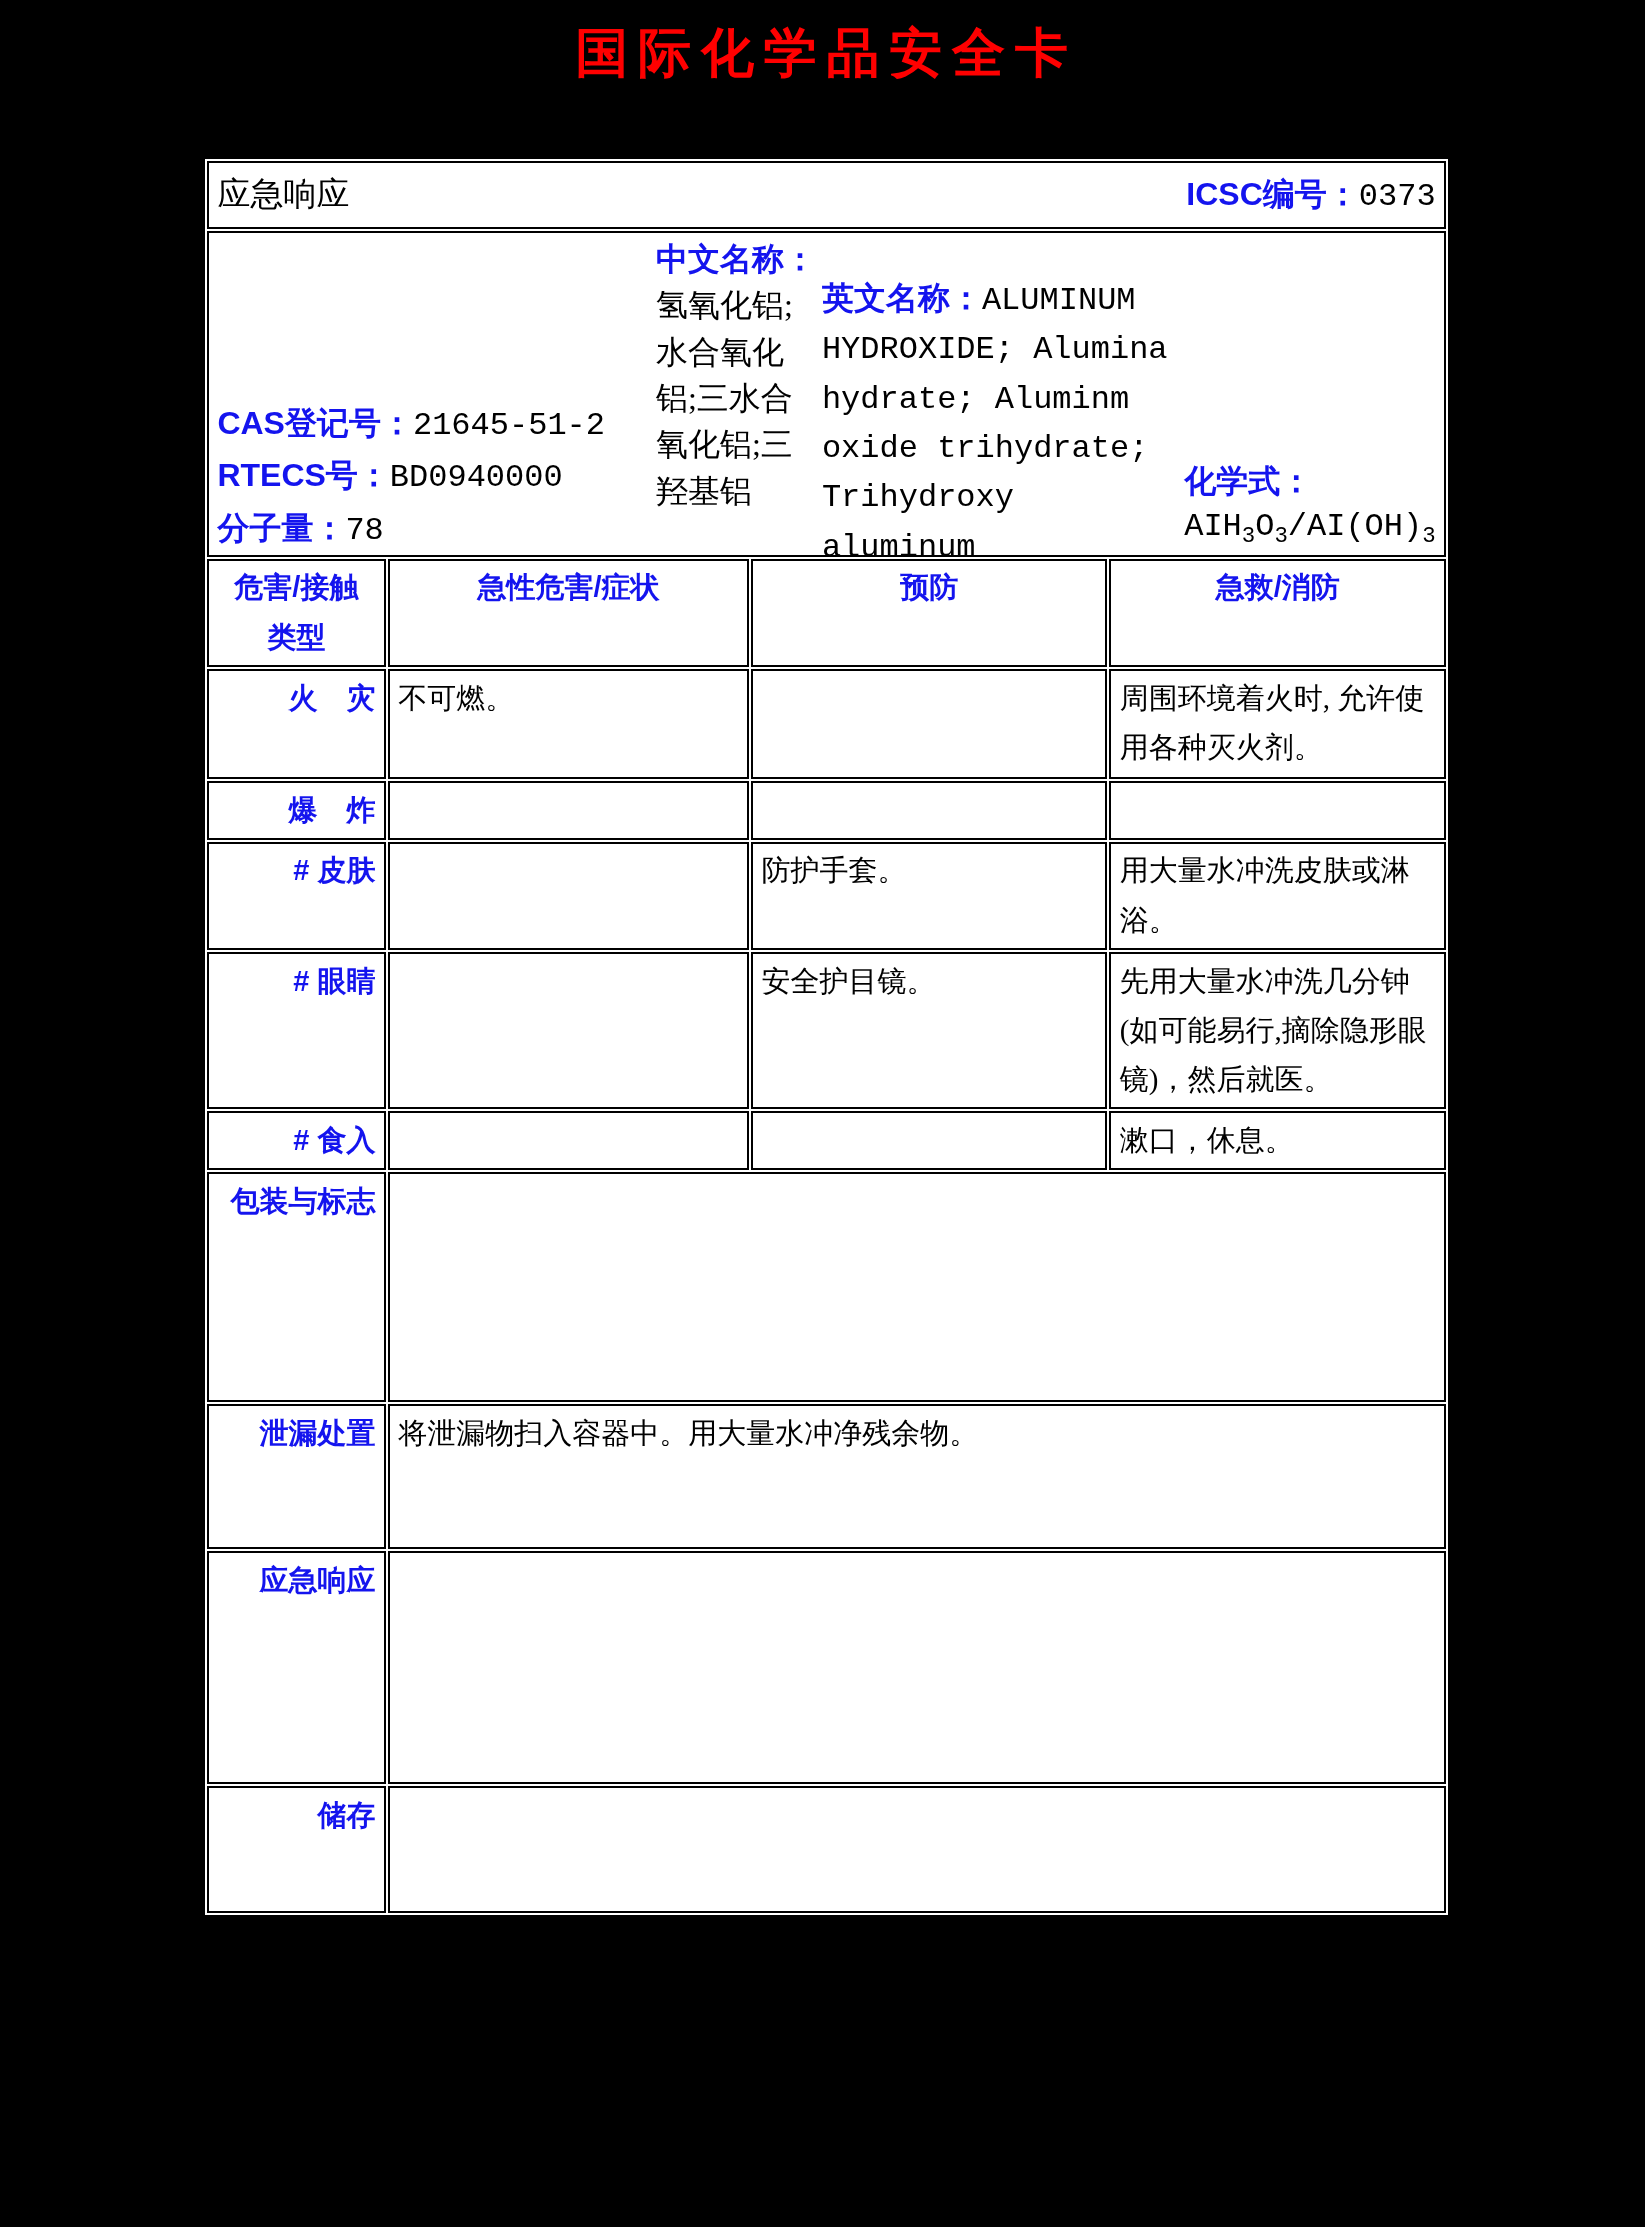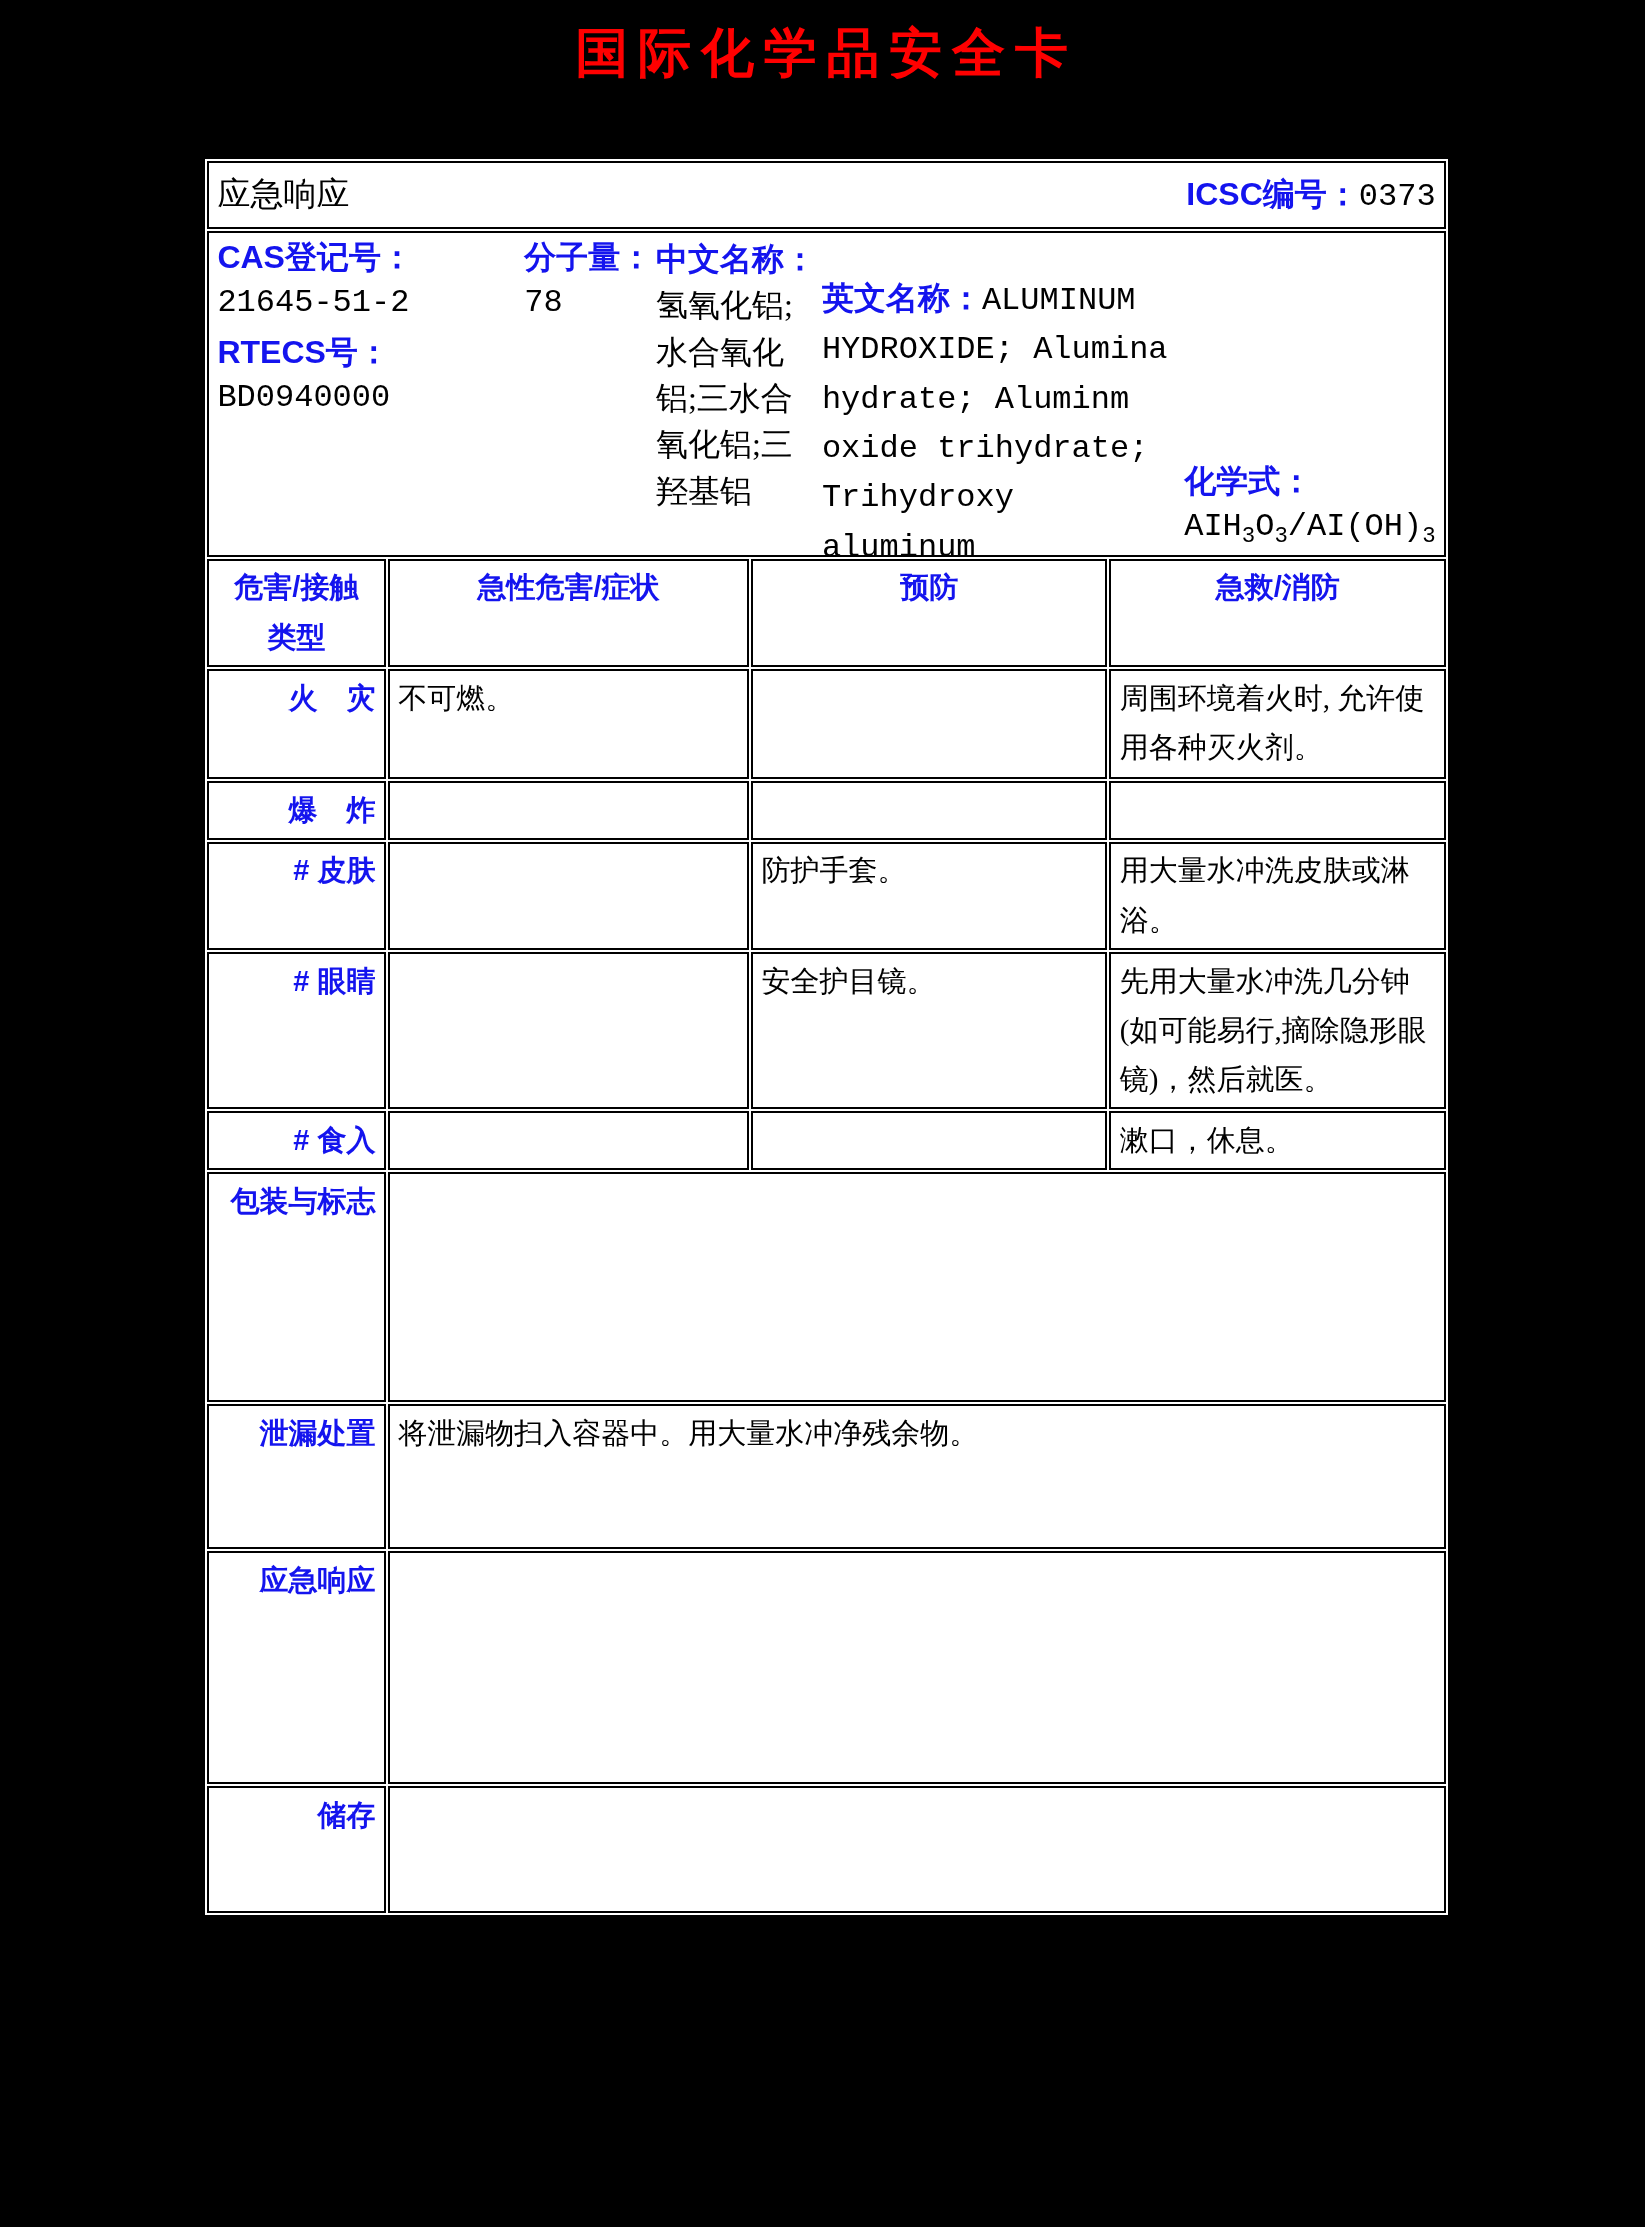--- a/index.html
+++ b/index.html
@@ -51,21 +51,21 @@
   .substance { font-size: 33px; }
   .blue {
     color: #1414ee;
     font-family: "Liberation Sans", sans-serif;
     font-weight: 700;
   }
   .mono { font-family: "Liberation Mono", monospace; }
   .icsc-no { font-size: 32px; }
   
   .info-wrap { display: flex; height: 316px; font-size: 32px; line-height: 1.35; }
-  .info-left { width: 36%; display: flex; flex-direction: row; justify-content: flex-start; }
+  .info-left { width: 36%; display: flex; flex-direction: column; justify-content: flex-end; }
   .info-right { width: 64%; display: flex; flex-direction: row; }
   .id-line { margin-bottom: 7px; }
   .name-block { line-height: 1.45; }
   .name-en { margin-top: 39px; }
   .formula-line { margin-top: auto; }
   .formula-line sub { font-size: 22.3px; }
   
   td.colhead {
     vertical-align: middle;
     text-align: center;

